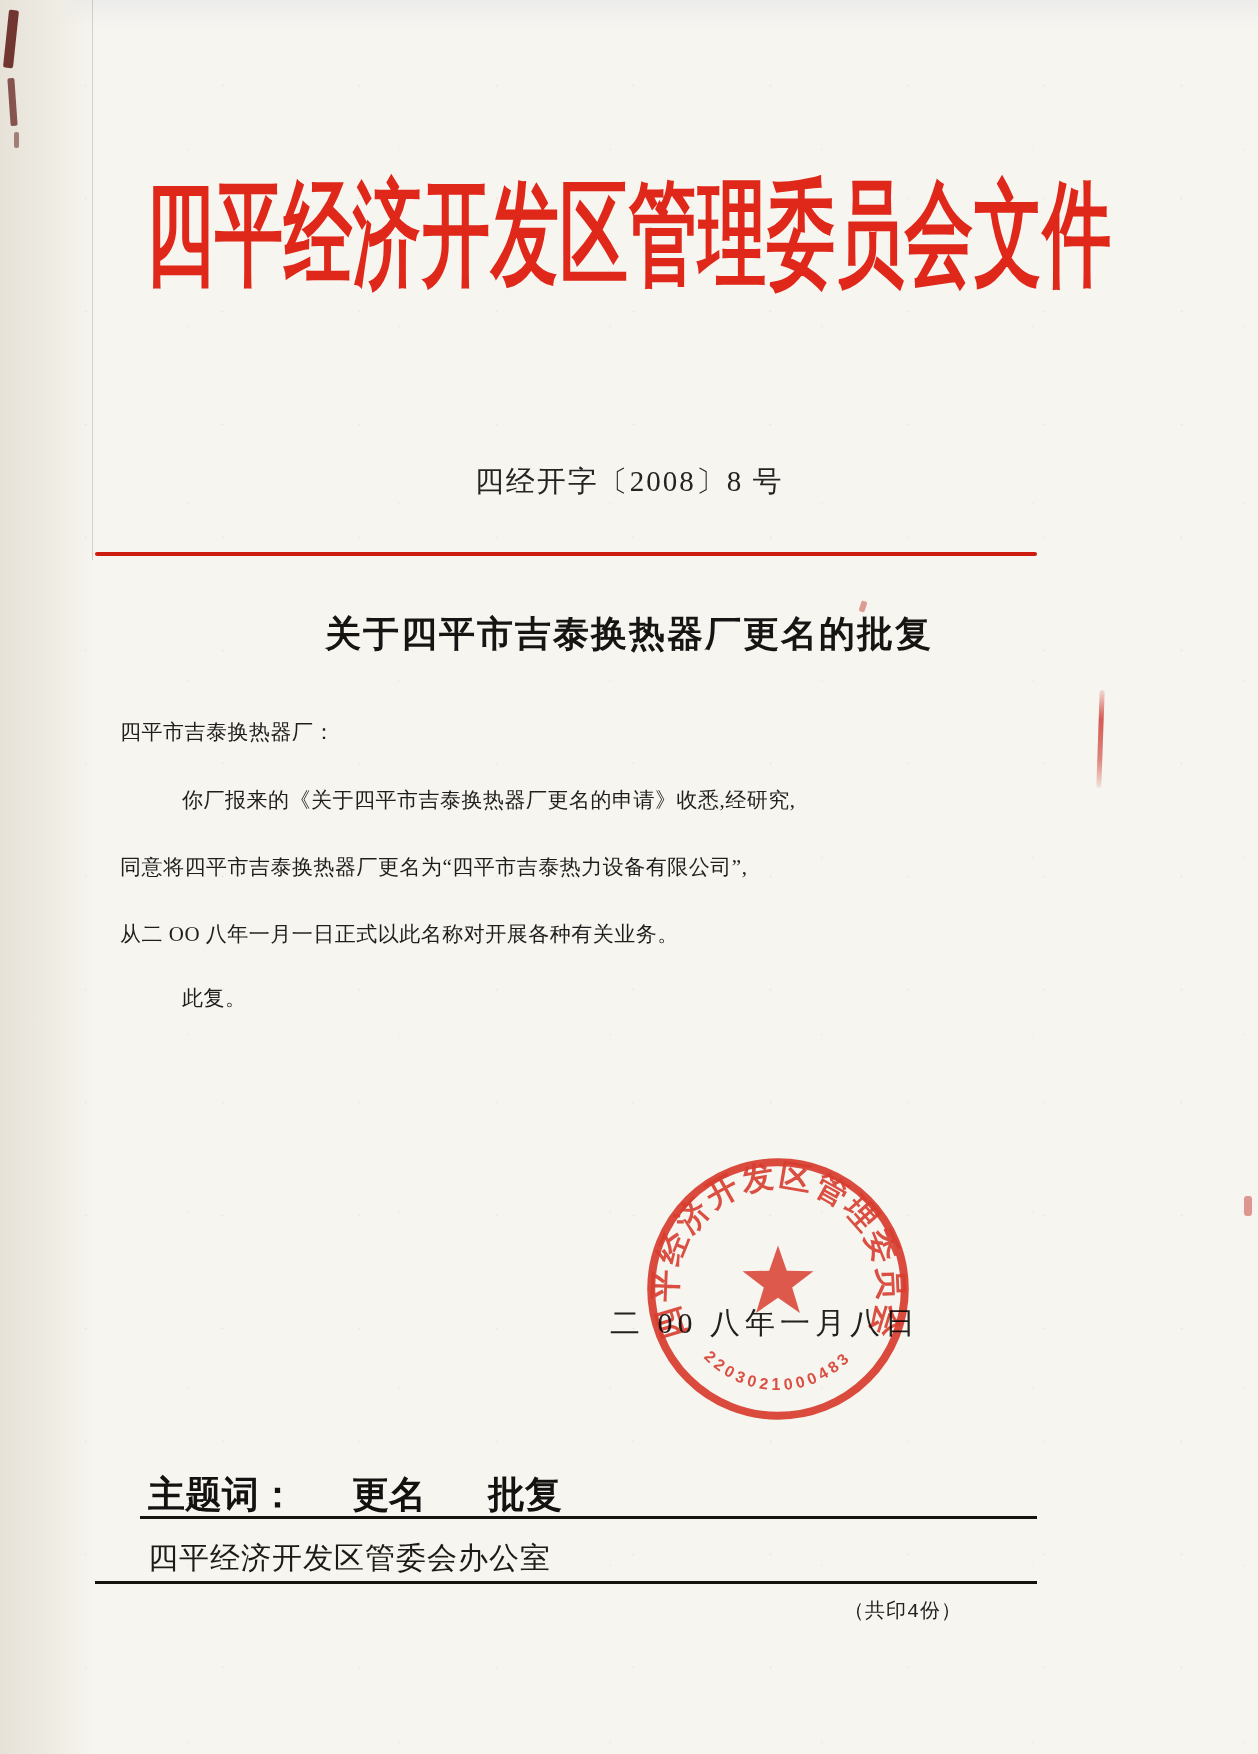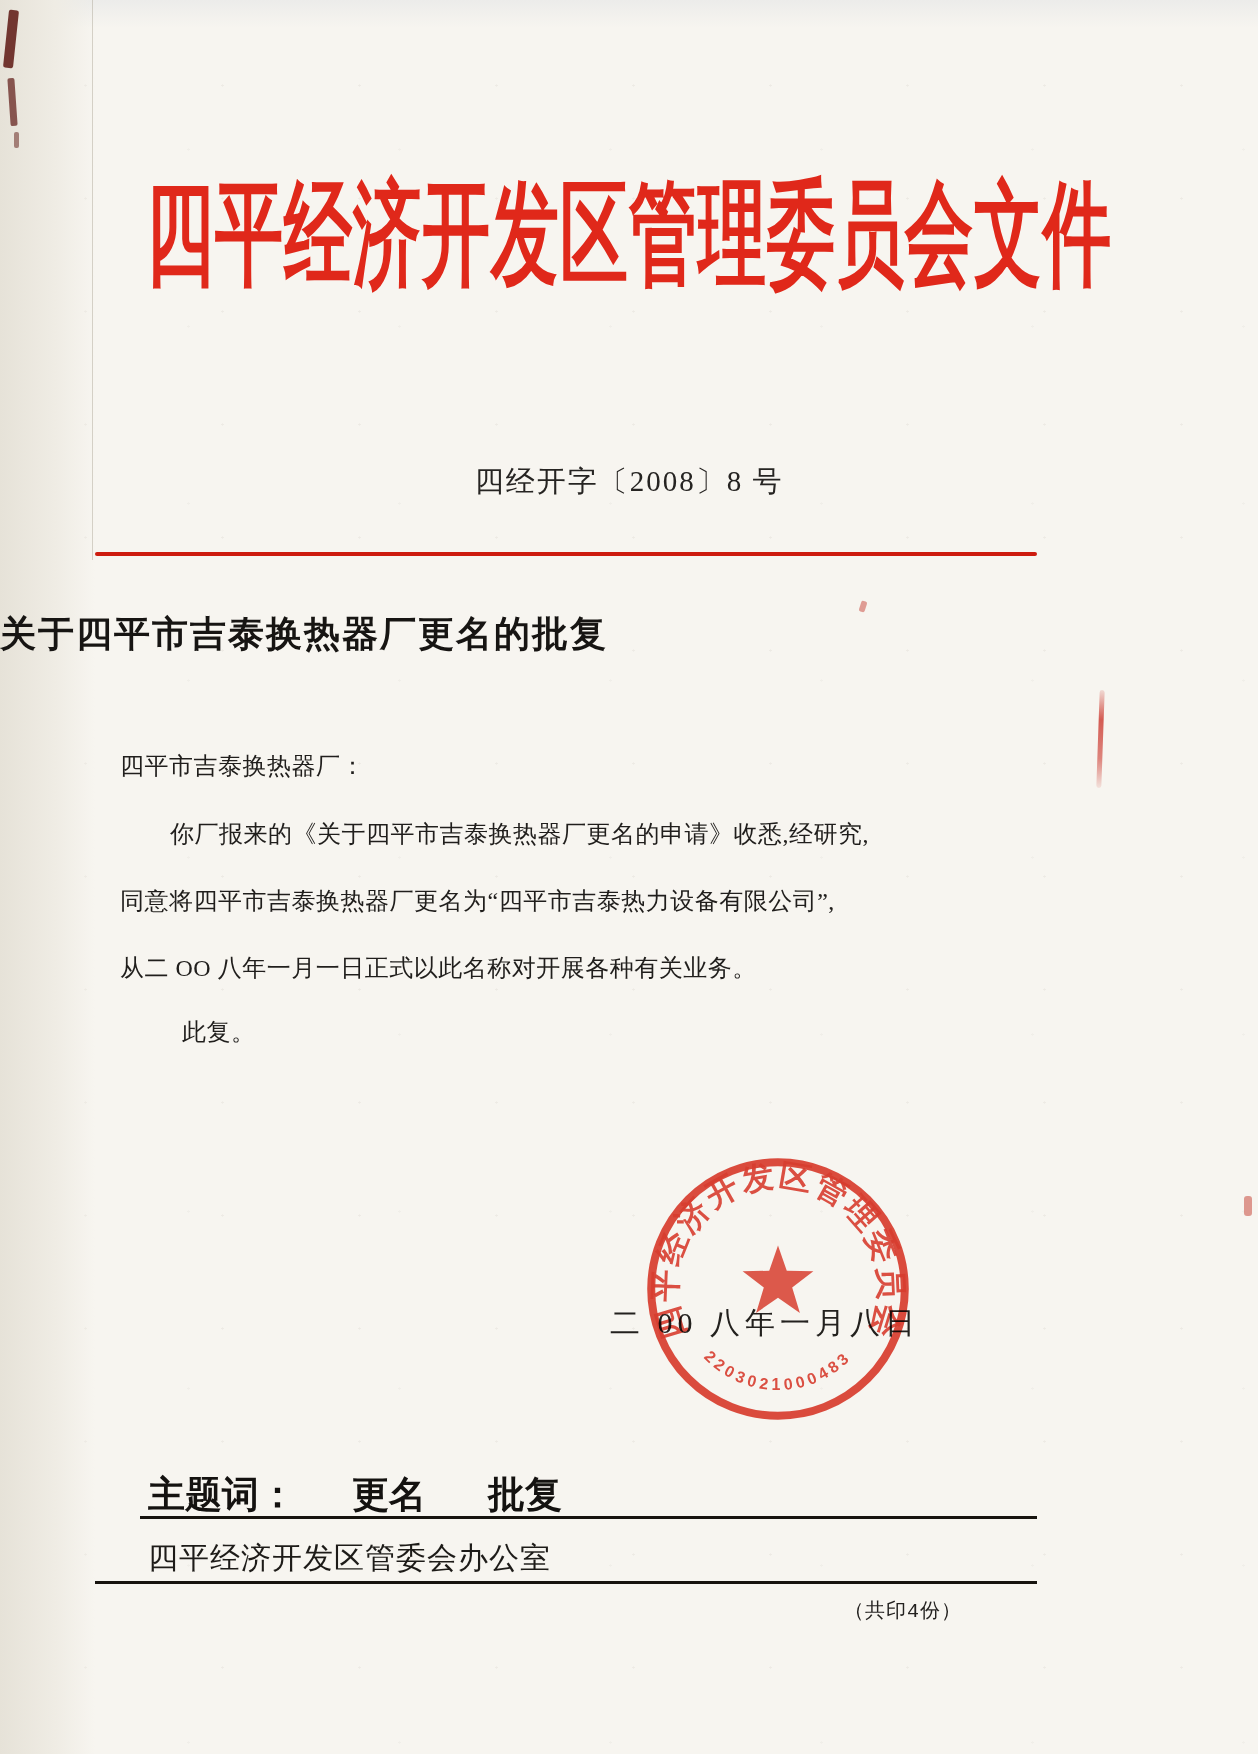--- a/index.html
+++ b/index.html
@@ -26,26 +26,26 @@
 
   .masthead{position:absolute;top:196px;left:0;width:100%;text-align:center;white-space:nowrap;text-decoration:underline;}
   .masthead span{display:inline-block;font-family:"Liberation Serif",serif;font-weight:bold;
     font-size:68px;line-height:1;letter-spacing:1px;transform:scaleY(1.68);transform-origin:50% 40%;}
 
   .doc-number{position:absolute;top:462px;left:0;width:100%;text-align:center;
     font-size:29px;letter-spacing:2px;color:#262422;}
 
   .red-rule{position:absolute;top:552px;left:95px;width:942px;height:4px;border-radius:2px;}
 
-  .doc-title{position:absolute;top:610px;left:0;width:100%;
+  .doc-title{position:absolute;top:610px;left:0;width:100%;text-align:center;
     font-family:"Liberation Sans",sans-serif;font-weight:bold;font-size:36px;letter-spacing:2px;color:#171513;}
 
-  .body-line{position:absolute;font-size:24px;letter-spacing:.5px;color:#201e1c;white-space:nowrap;margin-top:32px;}
+  .body-line{position:absolute;font-size:21px;letter-spacing:.5px;color:#201e1c;white-space:nowrap;}
   .salutation{top:718px;left:120px;}
-  .line1{top:786px;left:170px;}
+  .line1{top:786px;left:182px;}
   .line2{top:853px;left:120px;}
   .line3{top:920px;left:120px;}
   .closing{top:984px;left:182px;}
 
   .seal{position:absolute;left:645px;top:1156px;width:266px;height:266px;mix-blend-mode:multiply;opacity:.93;}
   .date-line{position:absolute;top:1303px;left:610px;font-size:30px;letter-spacing:5px;
     color:#242220;white-space:nowrap;mix-blend-mode:multiply;}
 
   .subject-row{position:absolute;top:1470px;left:148px;display:flex;align-items:baseline;
     font-family:"Liberation Sans",sans-serif;font-weight:bold;font-size:37px;color:#141210;}

